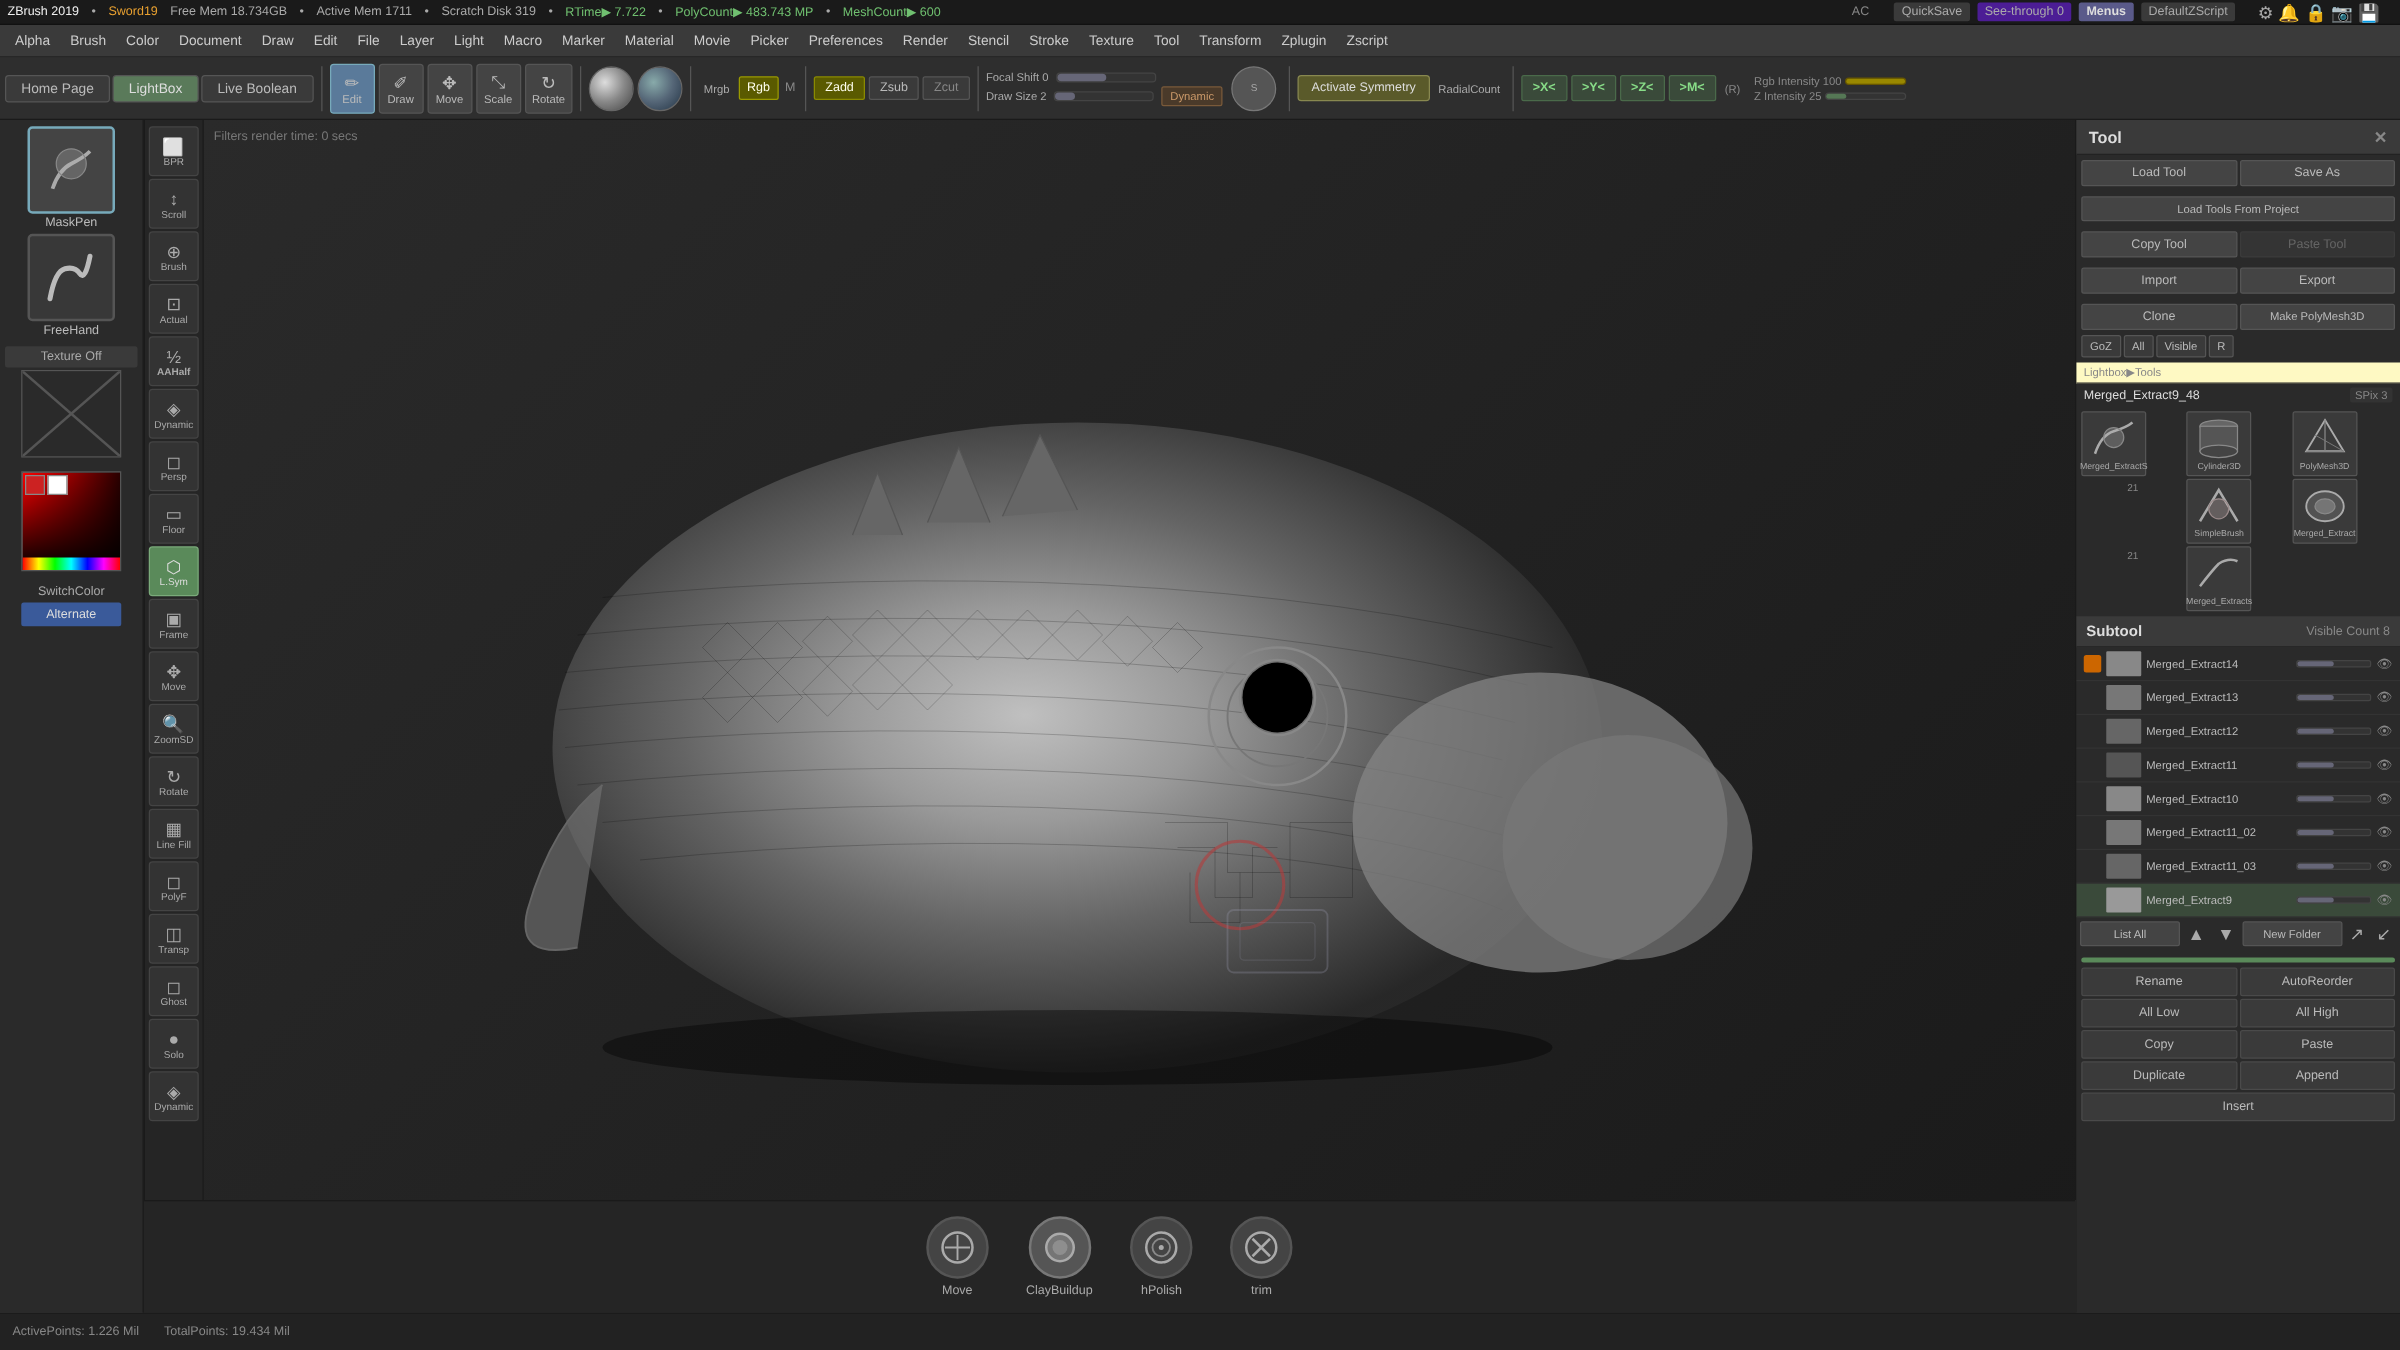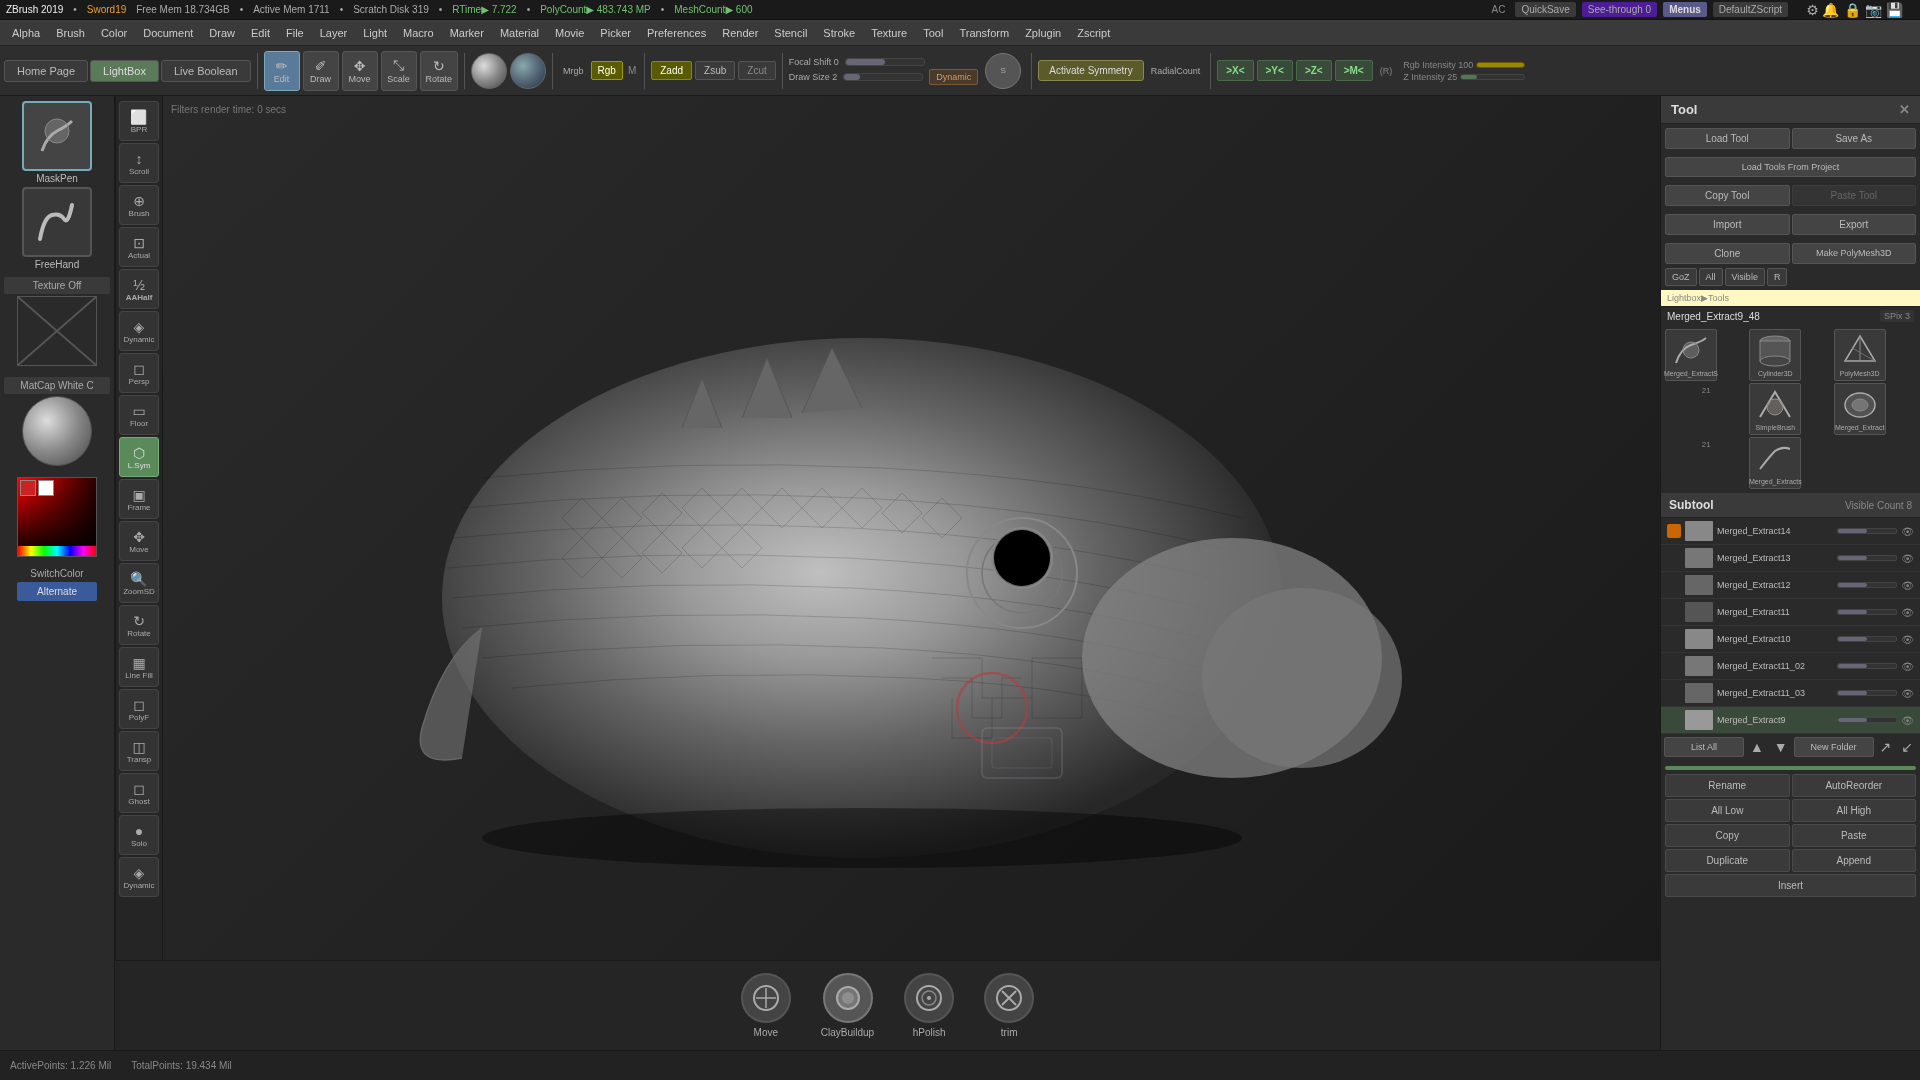--- a/index.html
+++ b/index.html
@@ -610,21 +610,21 @@
   <span>Active Mem 1711</span>
   <span>•</span>
   <span>Scratch Disk 319</span>
   <span>•</span>
   <span class="green">RTime▶ 7.722</span>
   <span>•</span>
   <span class="green">PolyCount▶ 483.743 MP</span>
   <span>•</span>
   <span class="green">MeshCount▶ 600</span>
   <span style="flex:1"></span>
-  <span style="color:#888; margin-right:10px;">AC</span>
+  <span style="color:#888; margin-right:20px;">AC</span>
   <span style="background:#3a3a3a;padding:2px 6px;border-radius:2px;cursor:pointer;margin-right:6px;">QuickSave</span>
   <span style="background:#4c1d95;padding:2px 6px;border-radius:2px;cursor:pointer;margin-right:6px;color:#aaa;">See-through 0</span>
   <span style="background:#5a5a8a;padding:2px 6px;border-radius:2px;cursor:pointer;margin-right:6px;color:#ddd;font-weight:bold;">Menus</span>
   <span style="background:#3a3a3a;padding:2px 6px;border-radius:2px;cursor:pointer;color:#aaa;">DefaultZScript</span>
   <span style="font-size:14px;margin-left:8px;color:#aaa;cursor:pointer;">⚙ 🔔 🔒 📷 💾</span>
 </div>
 
 <div id="menu-bar">
   <div class="menu-item">Alpha</div>
   <div class="menu-item">Brush</div>
@@ -770,24 +770,20 @@
       <div class="left-section-label">Texture Off</div>
       <div class="texture-preview">
         <svg width="78" height="68" viewBox="0 0 78 68">
           <rect width="78" height="68" fill="#2a2a2a"></rect>
           <line x1="0" y1="0" x2="78" y2="68" stroke="#555" stroke-width="2"></line>
           <line x1="78" y1="0" x2="0" y2="68" stroke="#555" stroke-width="2"></line>
         </svg>
       </div>
     </div>
 
-    <div class="left-section">
-      <div class="left-section-label">MatCap White C</div>
-      <div class="matcap-preview"></div>
-    </div>
 
     <div style="padding:4px;width:100%;">
       <div style="width:80px;height:80px;margin:0 auto;border:1px solid #555;cursor:pointer;position:relative;overflow:hidden;">
 
         <div style="position:absolute;top:0;left:0;width:100%;height:100%;background:linear-gradient(to right, white, transparent);"></div>
         <div style="position:absolute;top:0;left:0;width:100%;height:100%;background:linear-gradient(to bottom, transparent, black);"></div>
         <div style="position:absolute;top:0;left:0;width:100%;height:100%;background:#f00;mix-blend-mode:multiply;"></div>
 
         <div style="position:absolute;bottom:0;left:0;width:100%;height:10px;background:linear-gradient(to right, #f00, #ff0, #0f0, #0ff, #00f, #f0f, #f00);"></div>
 

